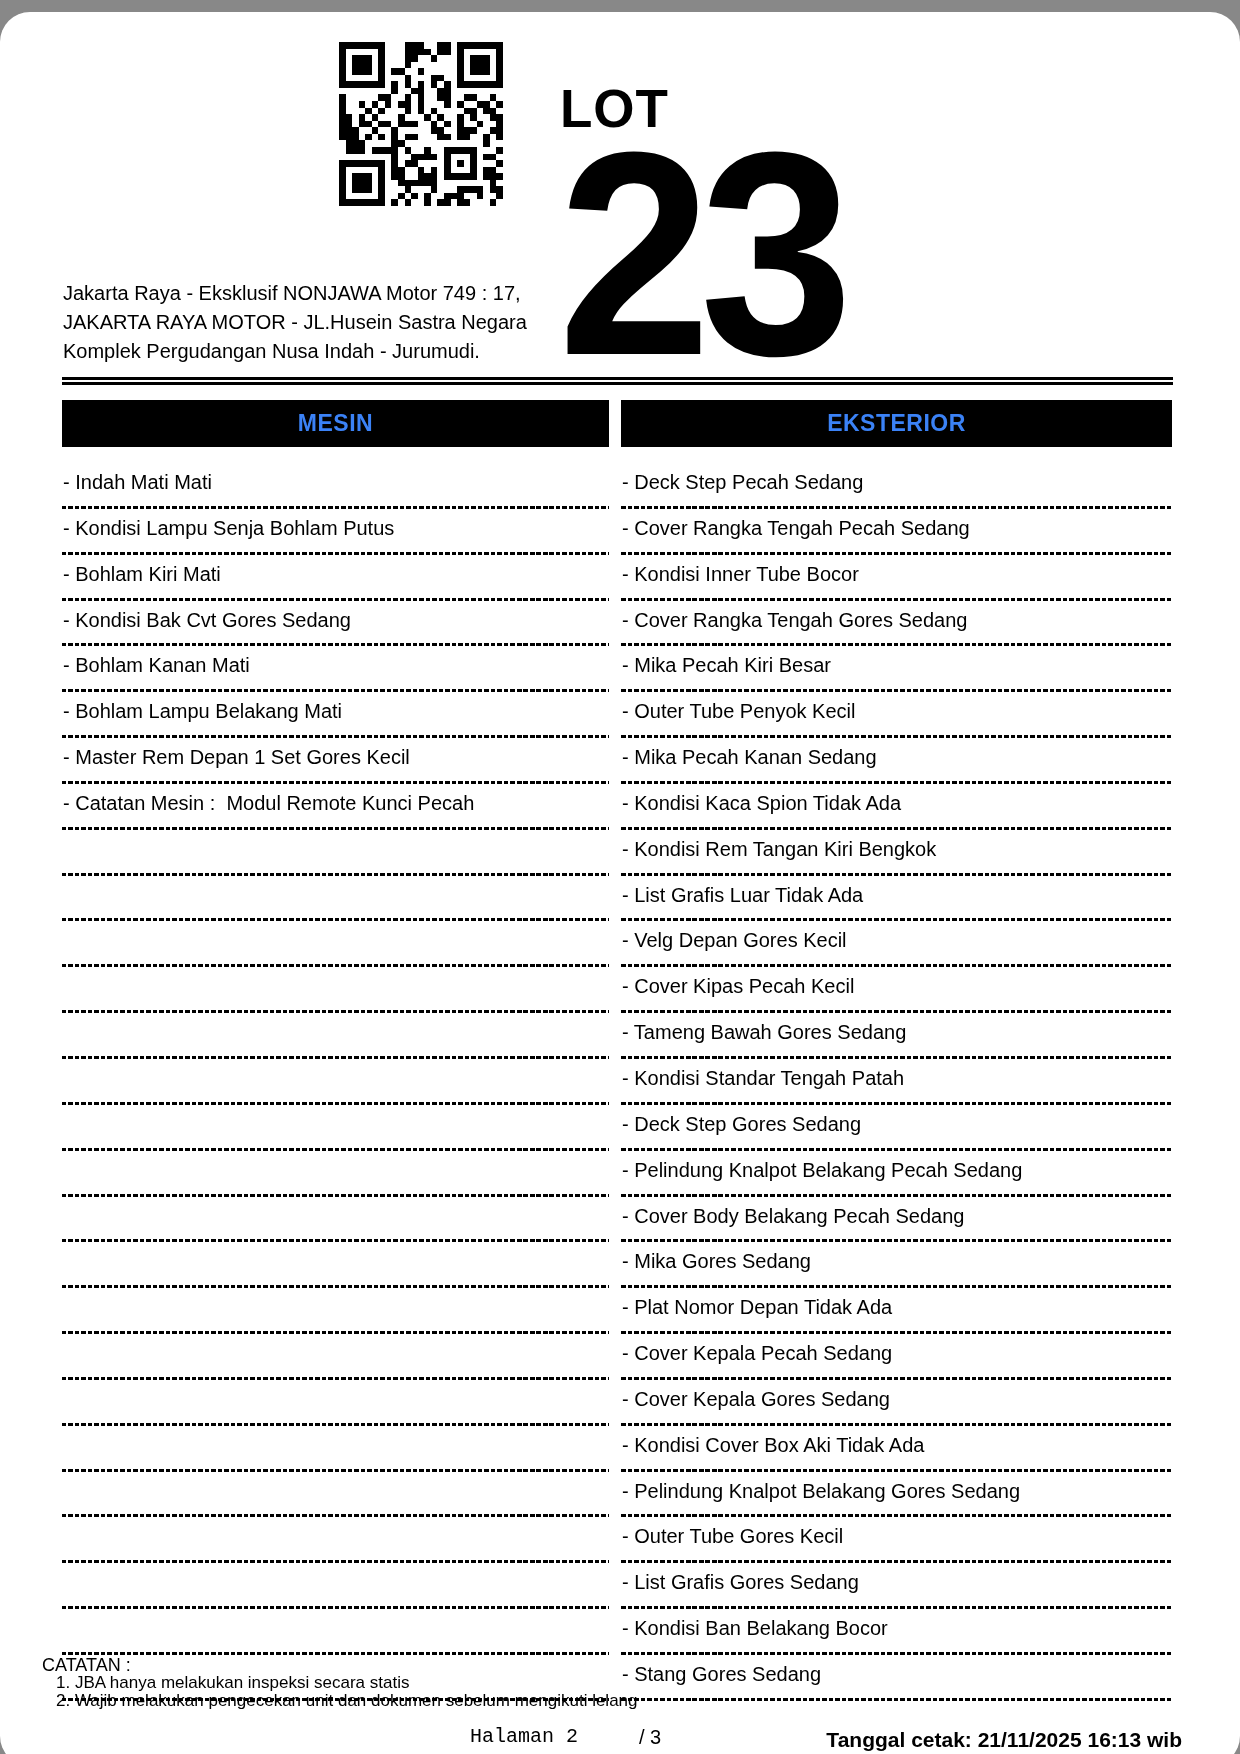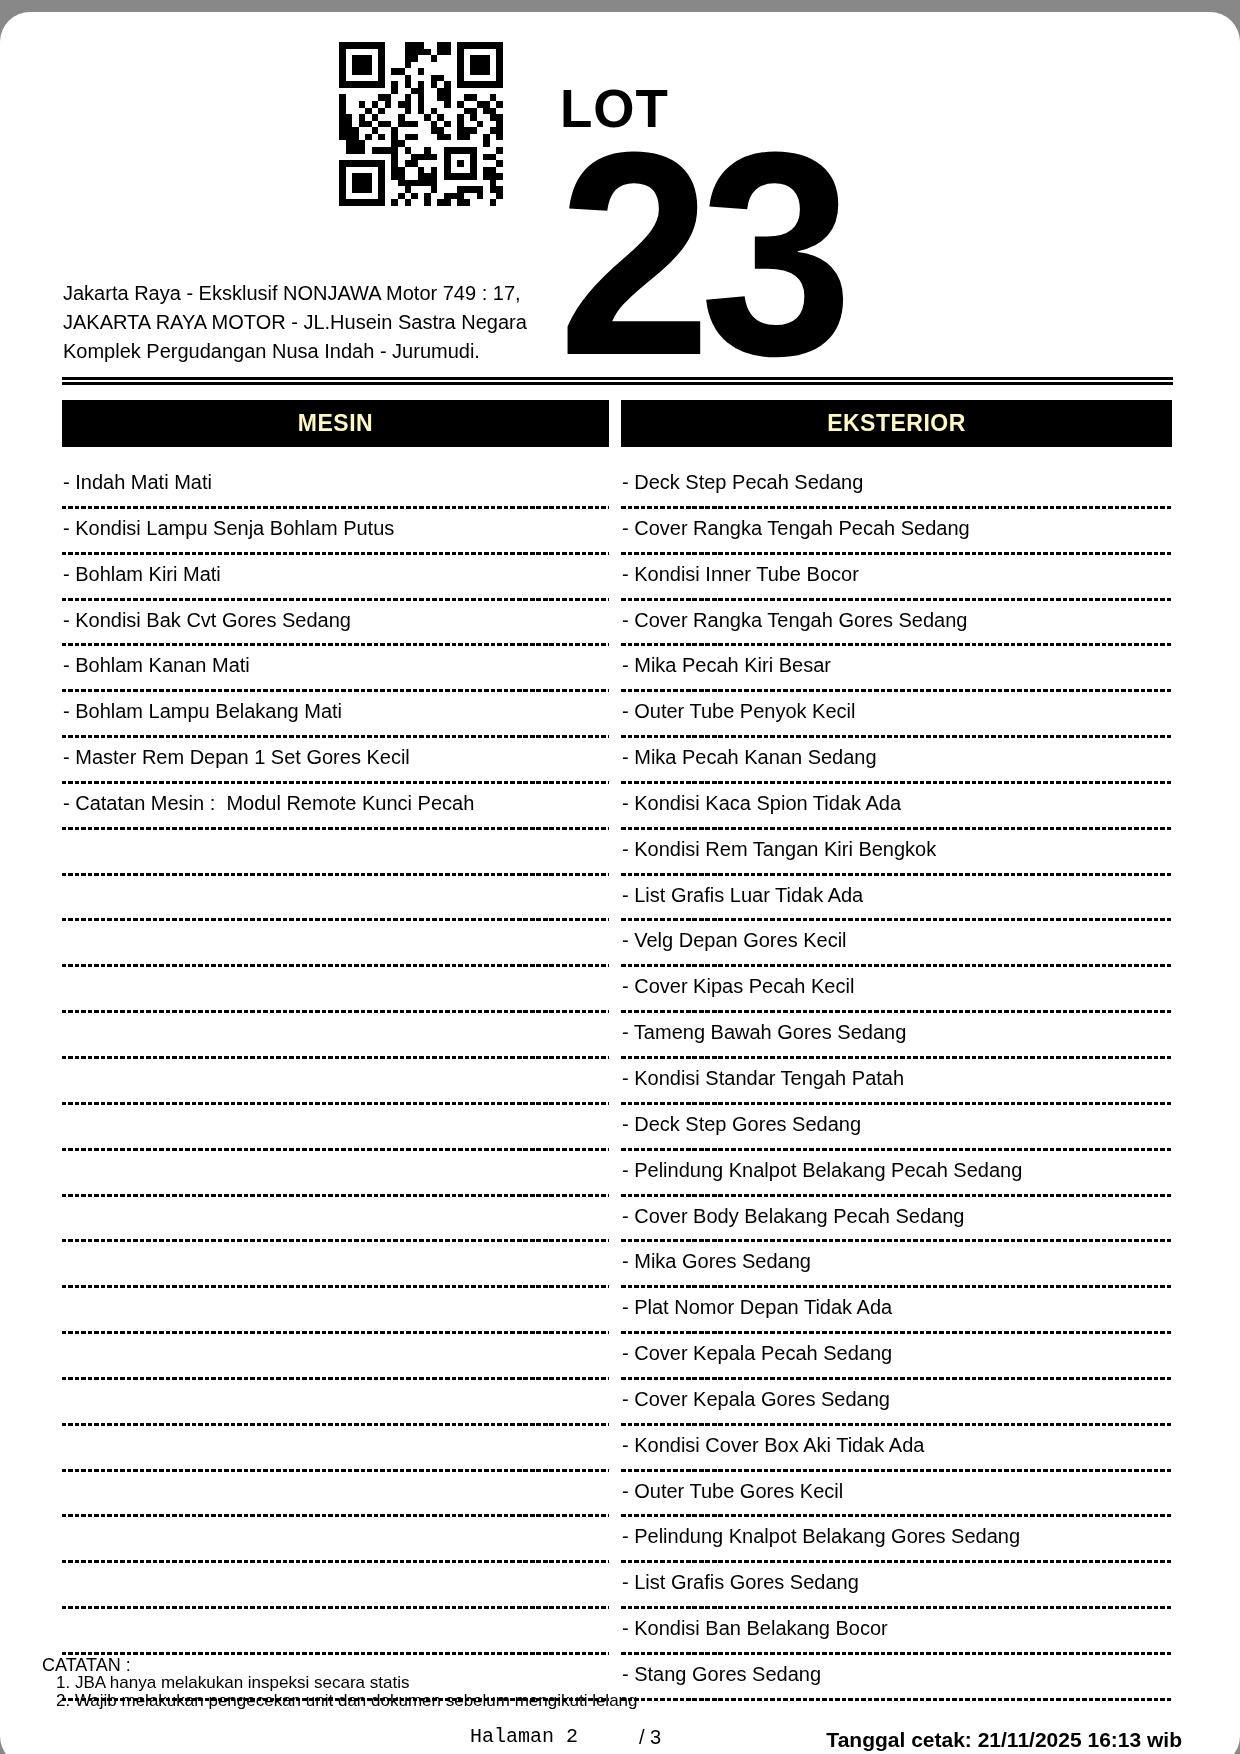--- a/index.html
+++ b/index.html
@@ -22,21 +22,21 @@
   }
   .address{
     left:63px;top:267px;font-size:20px;line-height:29px;white-space:nowrap;
   }
   .double-rule{
     left:62px;top:365px;width:1111px;height:2px;
     border-top:3px solid #000;border-bottom:3px solid #000;
   }
   
   .col-bar{
-    top:388px;height:47px;background:#000;color:#fef9c3;
+    top:388px;height:47px;background:#000;color:#3b82f6;
     display:flex;align-items:center;justify-content:center;
     font-size:23px;font-weight:bold;letter-spacing:0.5px;
   }
   .col-bar.left{left:62px;width:547px;}
   .col-bar.right{left:621px;width:551px;}
   
   .rows{top:451px;}
   .rows.left{left:62px;width:547px;}
   .rows.right{left:621px;width:551px;}
   .row{position:relative;height:45.85px;}
@@ -577,25 +577,25 @@
       </div>
       <div class="row">
         <span class="row-text">- Cover Kepala Gores Sedang</span>
         <div class="dash"></div>
       </div>
       <div class="row">
         <span class="row-text">- Kondisi Cover Box Aki Tidak Ada</span>
         <div class="dash"></div>
       </div>
       <div class="row">
+        <span class="row-text">- Pelindung Knalpot Belakang Gores Sedang</span>
+        <div class="dash"></div>
+      </div>
+      <div class="row">
         <span class="row-text">- Outer Tube Gores Kecil</span>
-        <div class="dash"></div>
-      </div>
-      <div class="row">
-        <span class="row-text">- Pelindung Knalpot Belakang Gores Sedang</span>
         <div class="dash"></div>
       </div>
       <div class="row">
         <span class="row-text">- List Grafis Gores Sedang</span>
         <div class="dash"></div>
       </div>
       <div class="row">
         <span class="row-text">- Kondisi Ban Belakang Bocor</span>
         <div class="dash"></div>
       </div>

